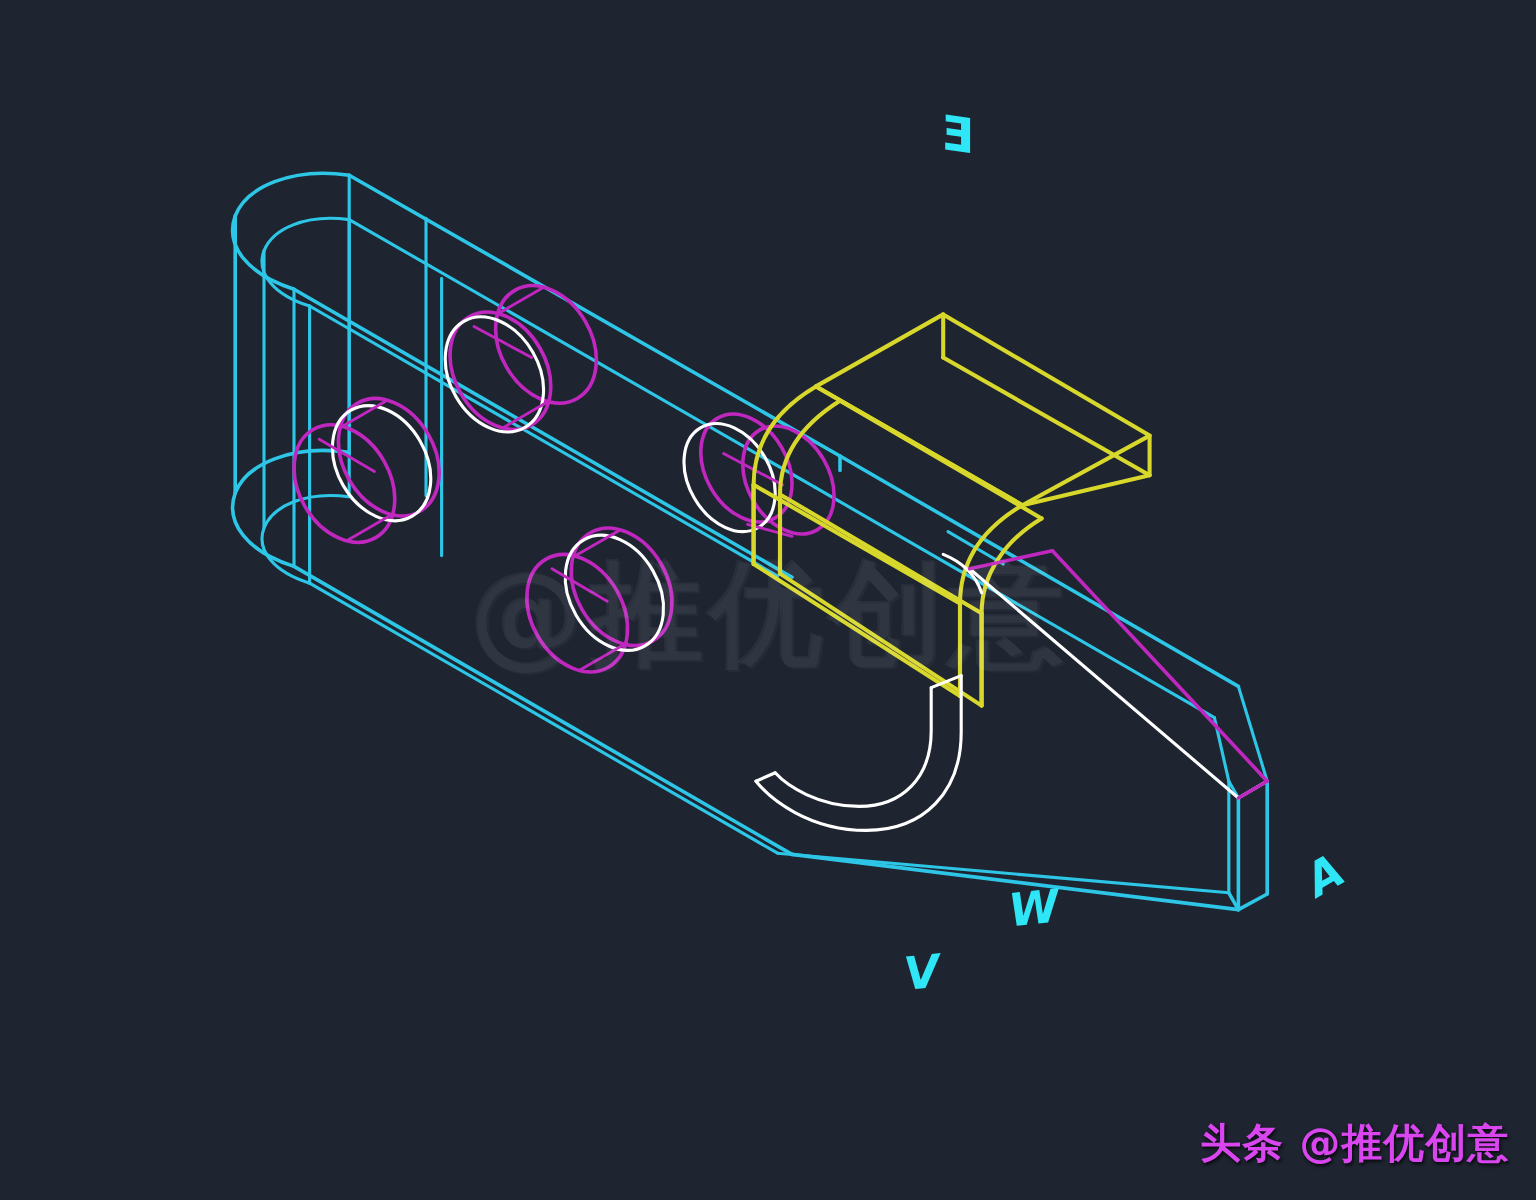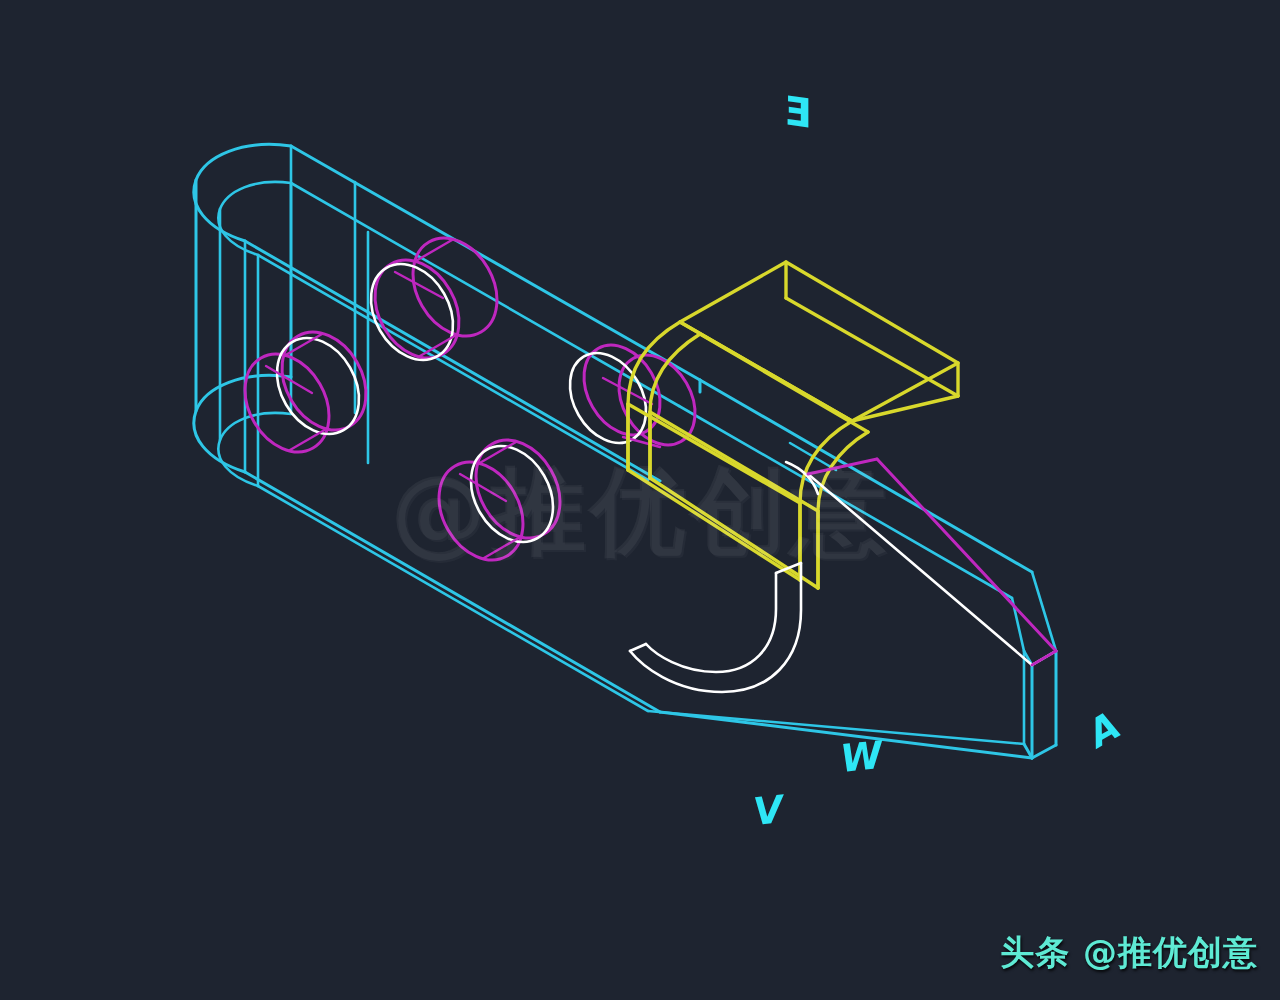--- a/index.html
+++ b/index.html
@@ -38,21 +38,21 @@
     user-select: none;
     white-space: nowrap;
   }
   .wm-corner {
     position: absolute;
     right: 22px;
     bottom: 24px;
     font-family: "DejaVu Sans", "Liberation Sans", sans-serif;
     font-size: 34px;
     font-weight: bold;
-    color: #5eead4;
+    color: #d946ef;
     text-shadow: 1px 2px 3px rgba(0,0,0,0.85);
     letter-spacing: 1px;
     user-select: none;
     white-space: nowrap;
   }
   .wm-corner .wm-at { font-weight: bold; }
 </style>
 </head>
 <body style="background: rgb(30, 36, 48);">
 

